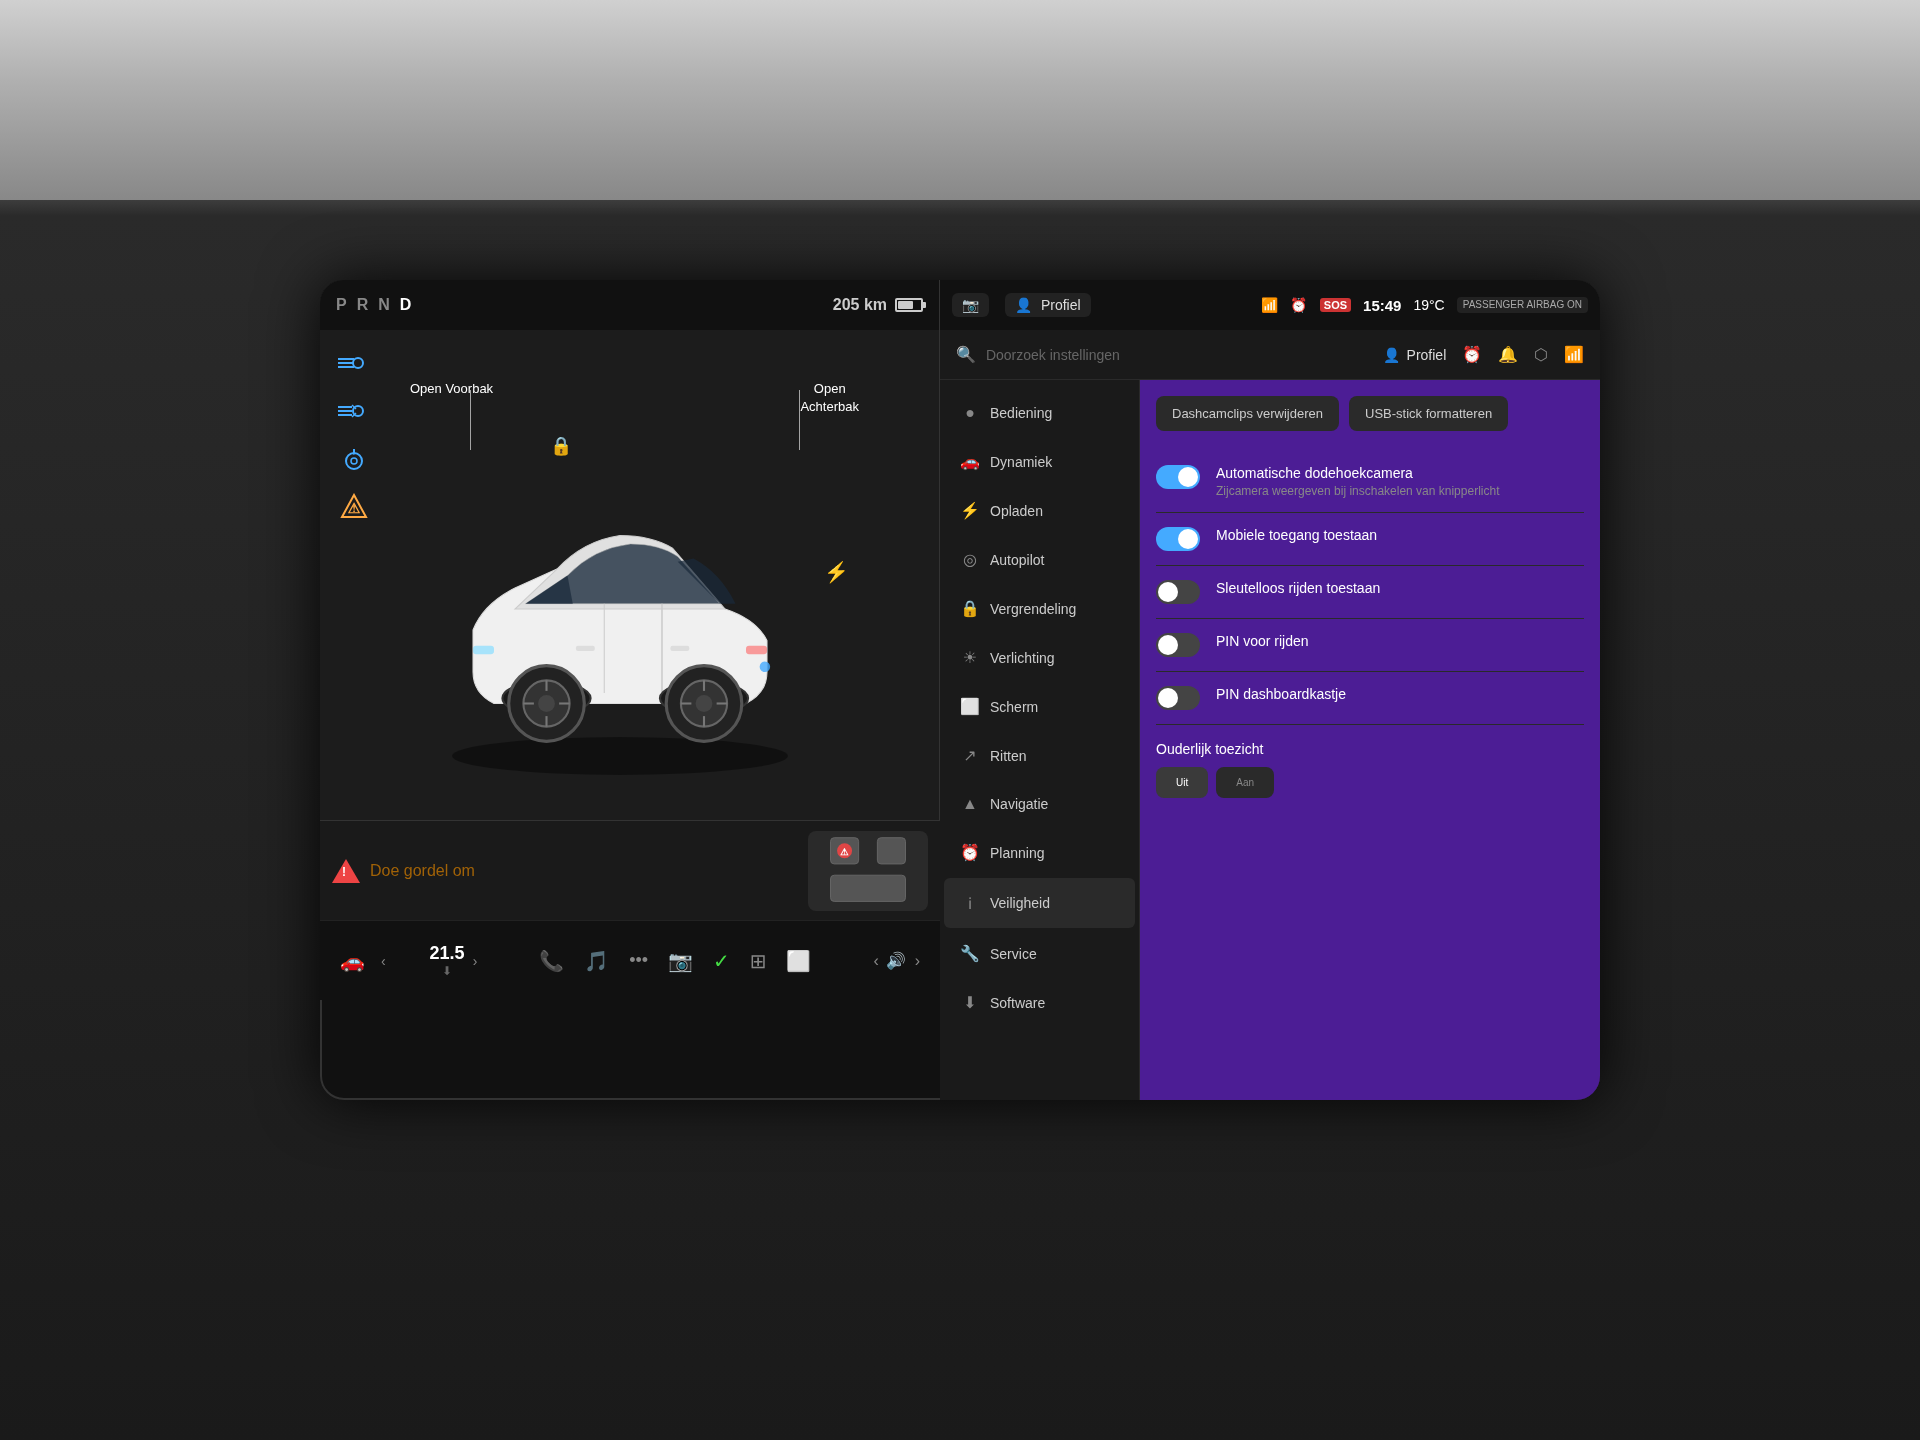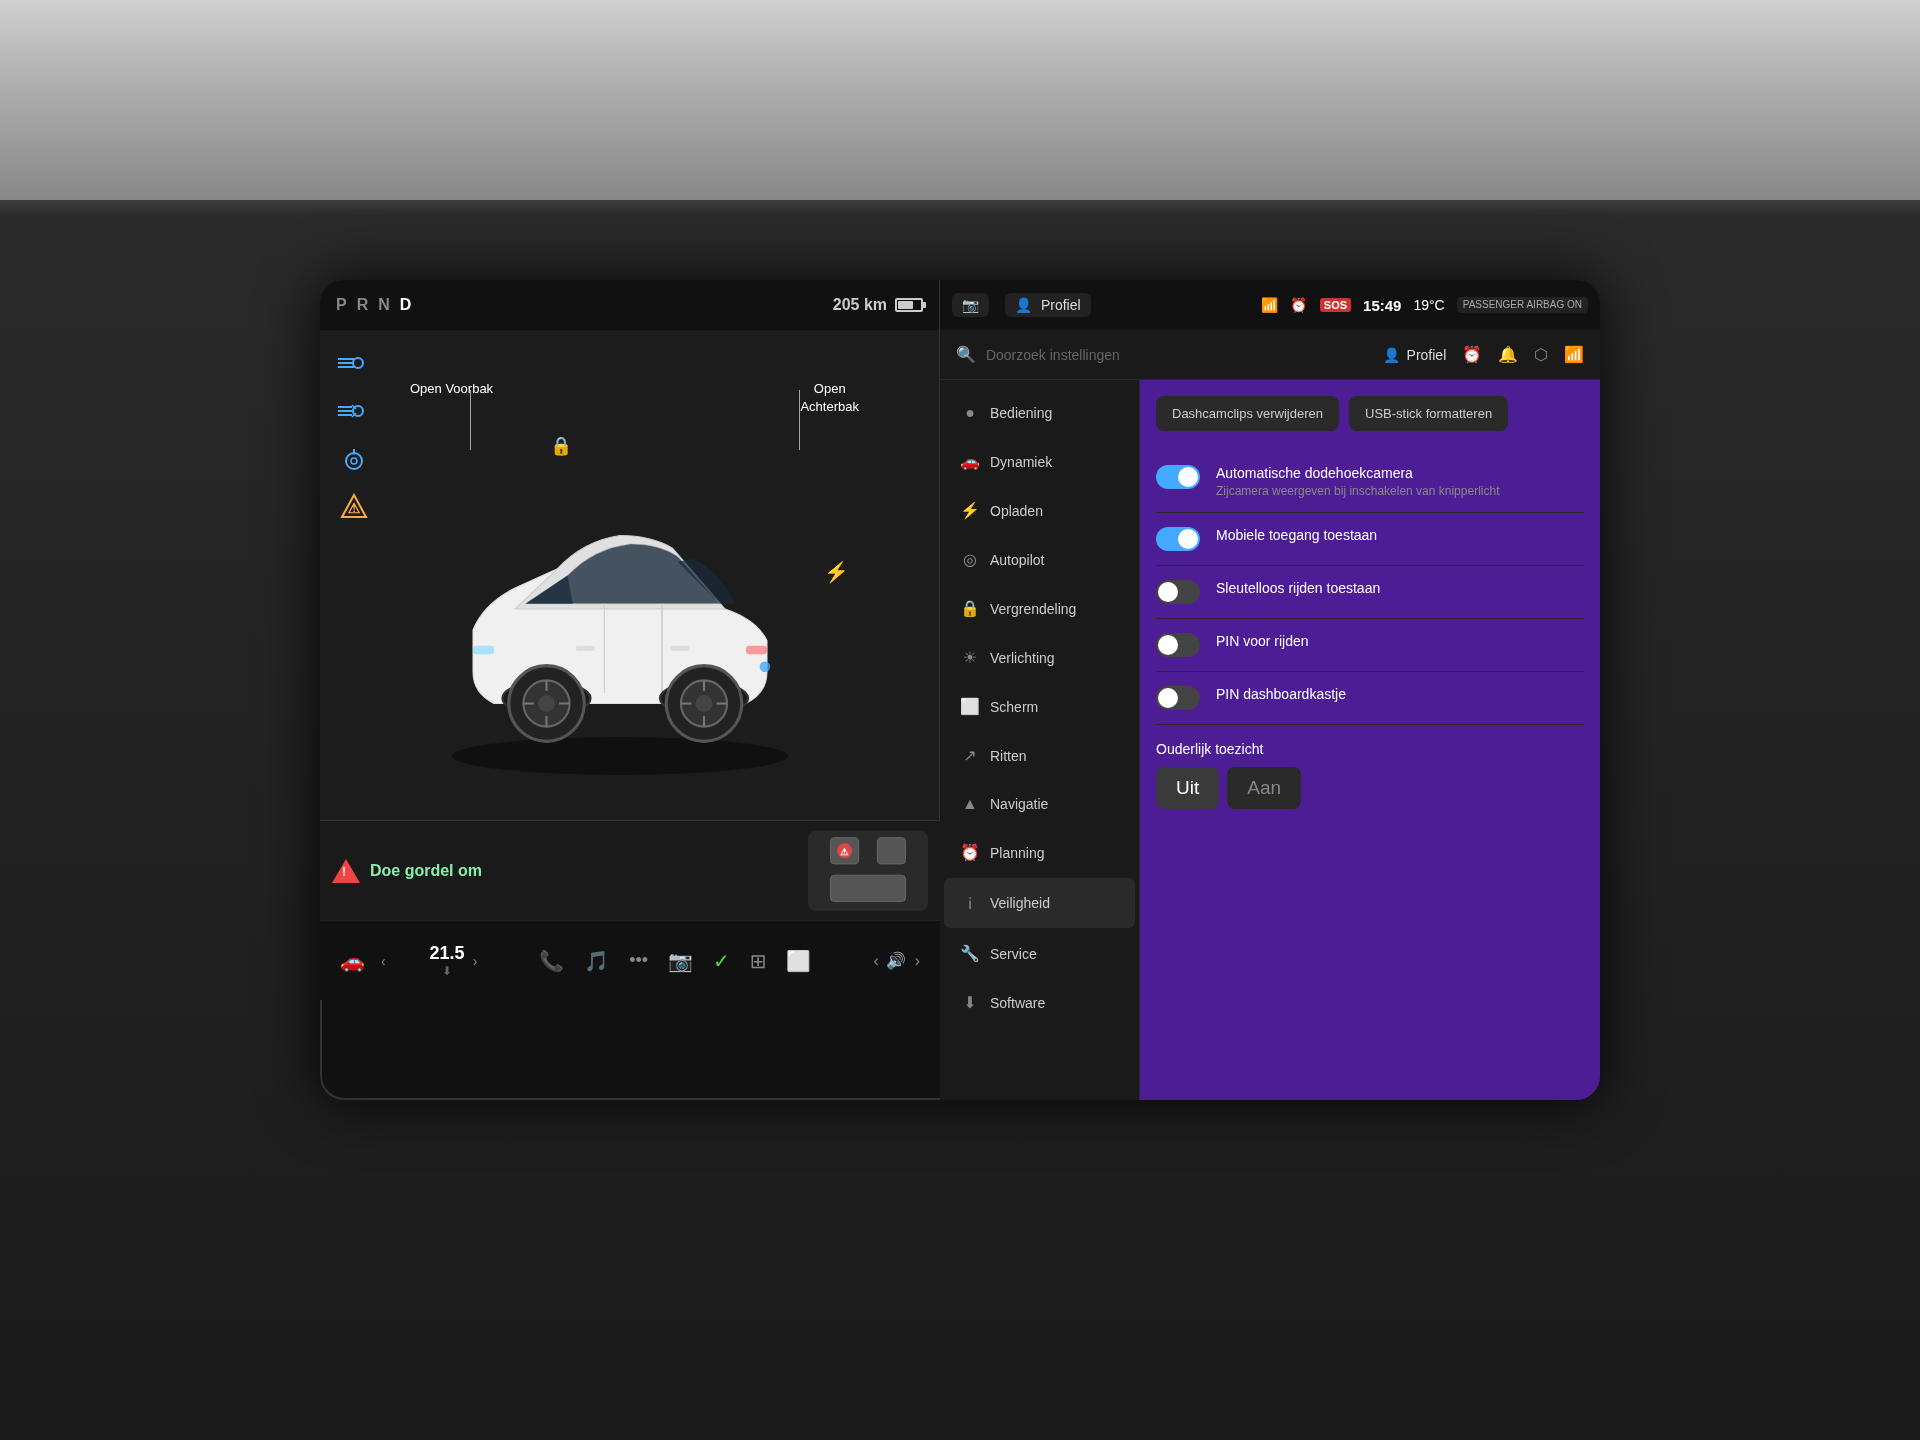--- a/index.html
+++ b/index.html
@@ -112,21 +112,21 @@
       align-items: center;
       padding: 12px;
       gap: 16px;
     }
 
     .alert-msg {
       display: flex; align-items: center; gap: 10px;
       flex: 1;
     }
     .alert-text {
-      color: #86efac; font-size: 16px; font-weight: 700;
+      color: #a16207; font-size: 16px; font-weight: 400;
     }
 
     .seat-diagram {
       width: 120px; height: 80px;
       background: #2a2a2a;
       border-radius: 8px;
       display: flex; align-items: center; justify-content: center;
       position: relative;
     }
 
@@ -305,21 +305,21 @@
       color: #fff; font-size: 14px; font-weight: 500;
       margin: 16px 0 10px;
     }
 
     .parental-buttons {
       display: flex; gap: 8px;
     }
     .parental-btn {
       padding: 10px 20px;
       border-radius: 8px;
-      font-size: 19px;
+      font-size: 10px;
       cursor: pointer;
       border: none;
     }
     .parental-btn.off-btn { background: #3a3a3a; color: #fff; }
     .parental-btn.on-btn { background: #2a2a2a; color: #888; }
   </style>
 </head>
 <body>
 
 <div class="outer-frame">

